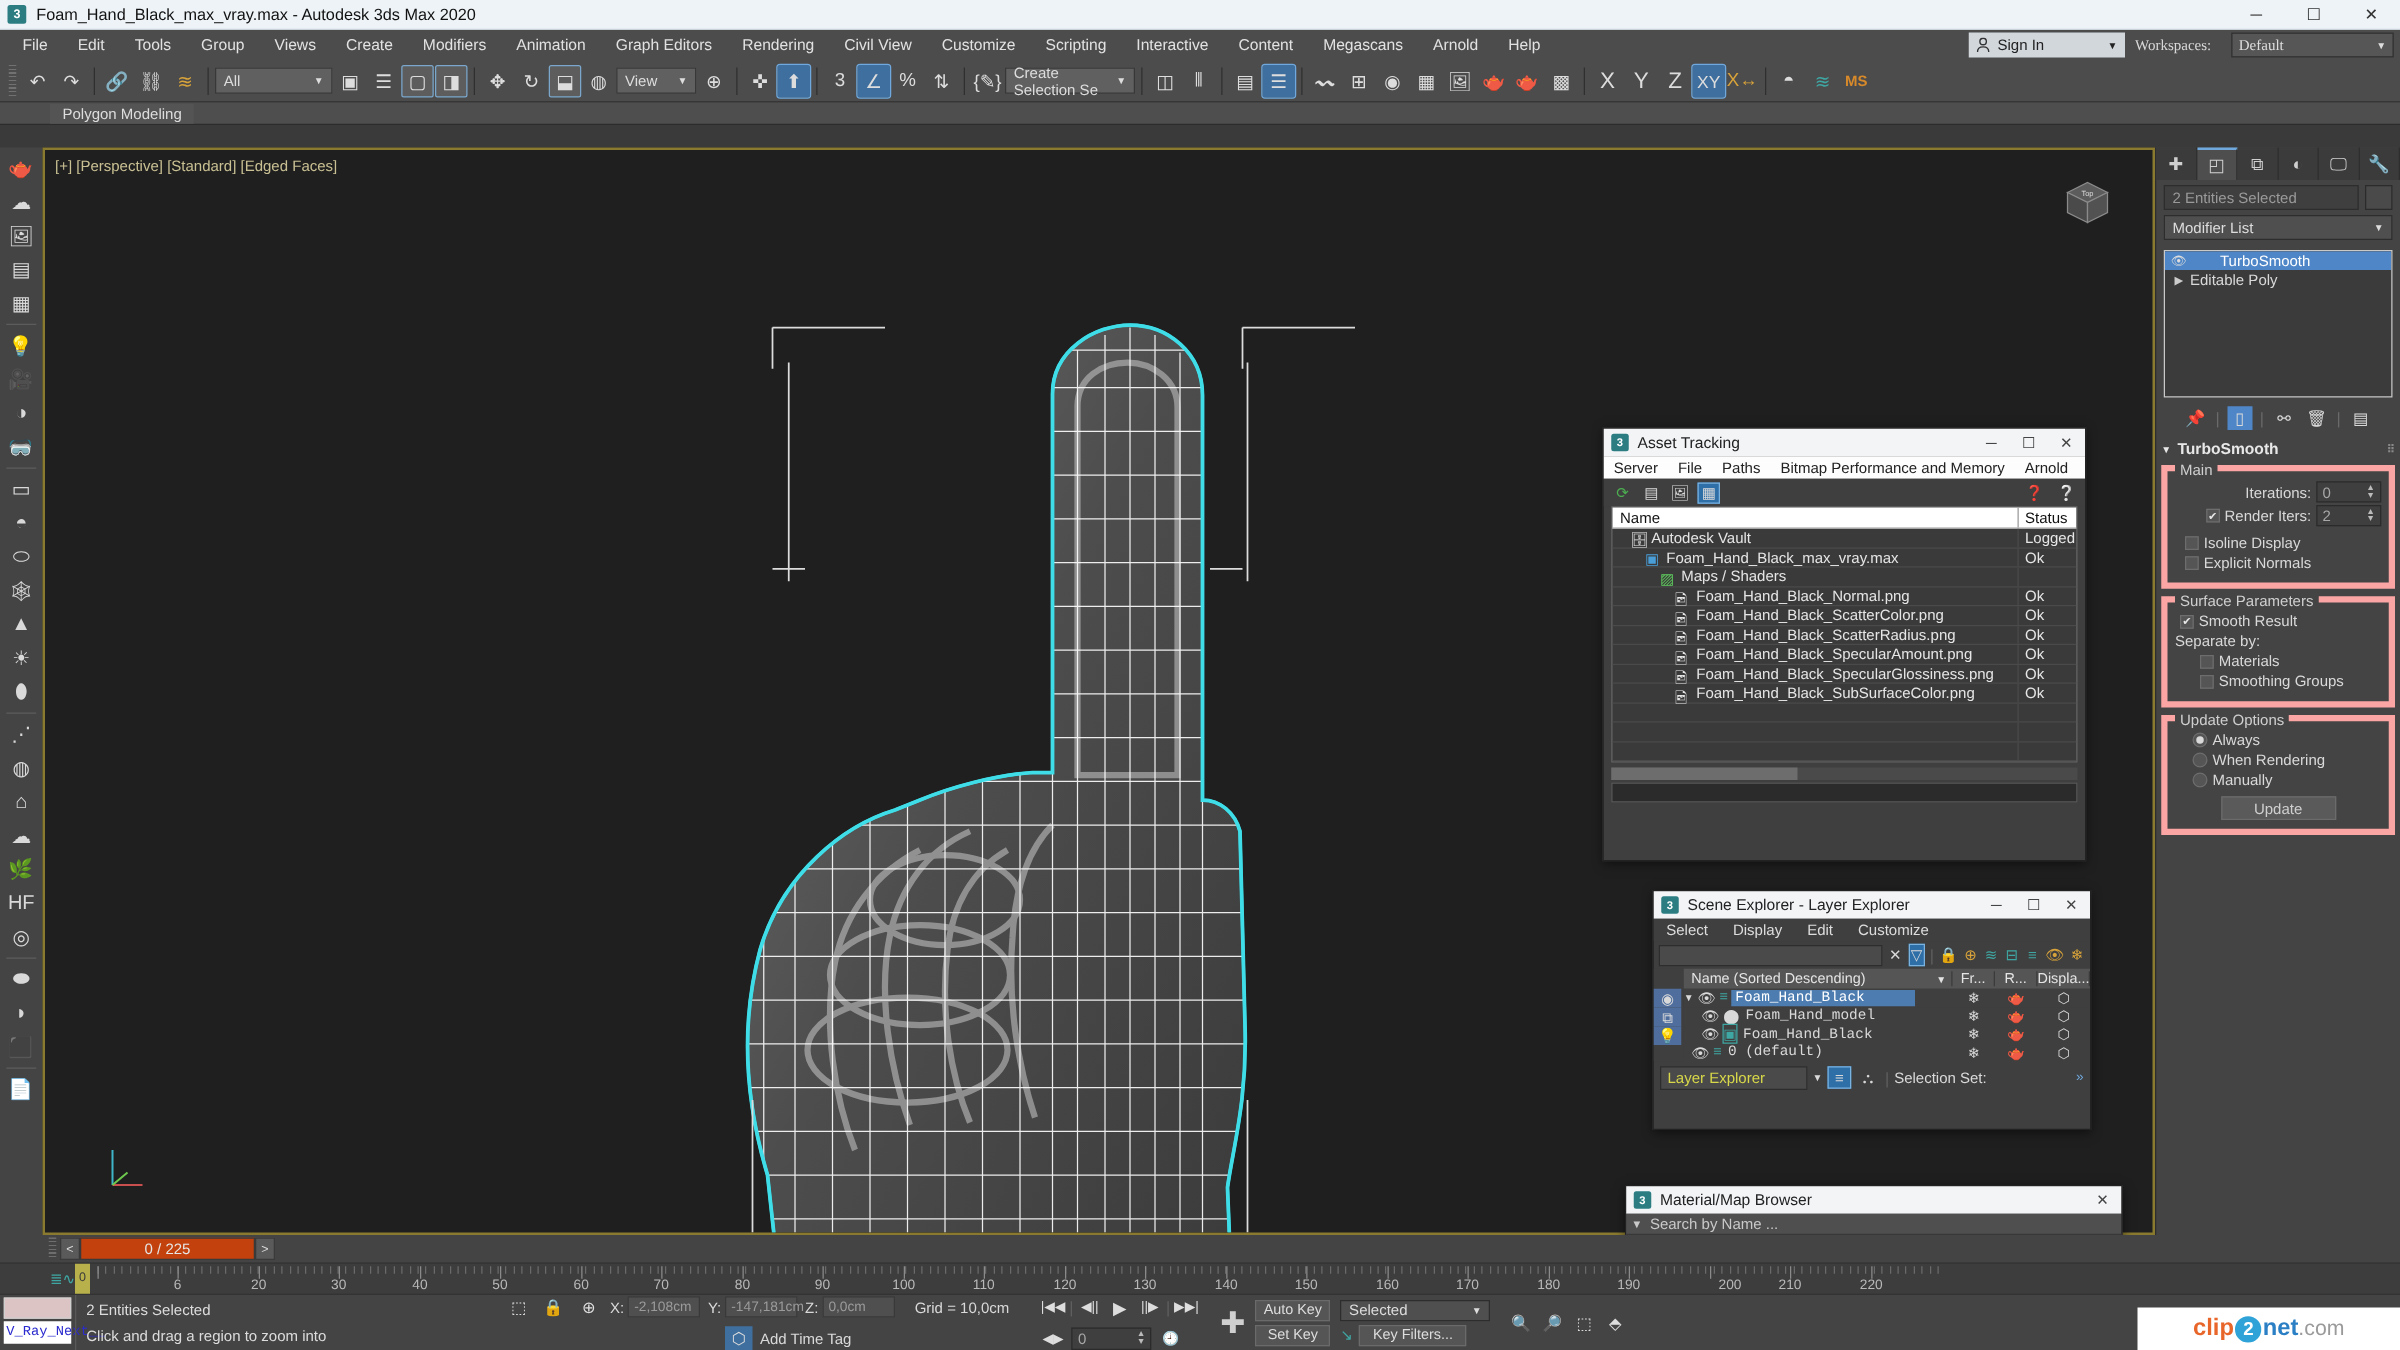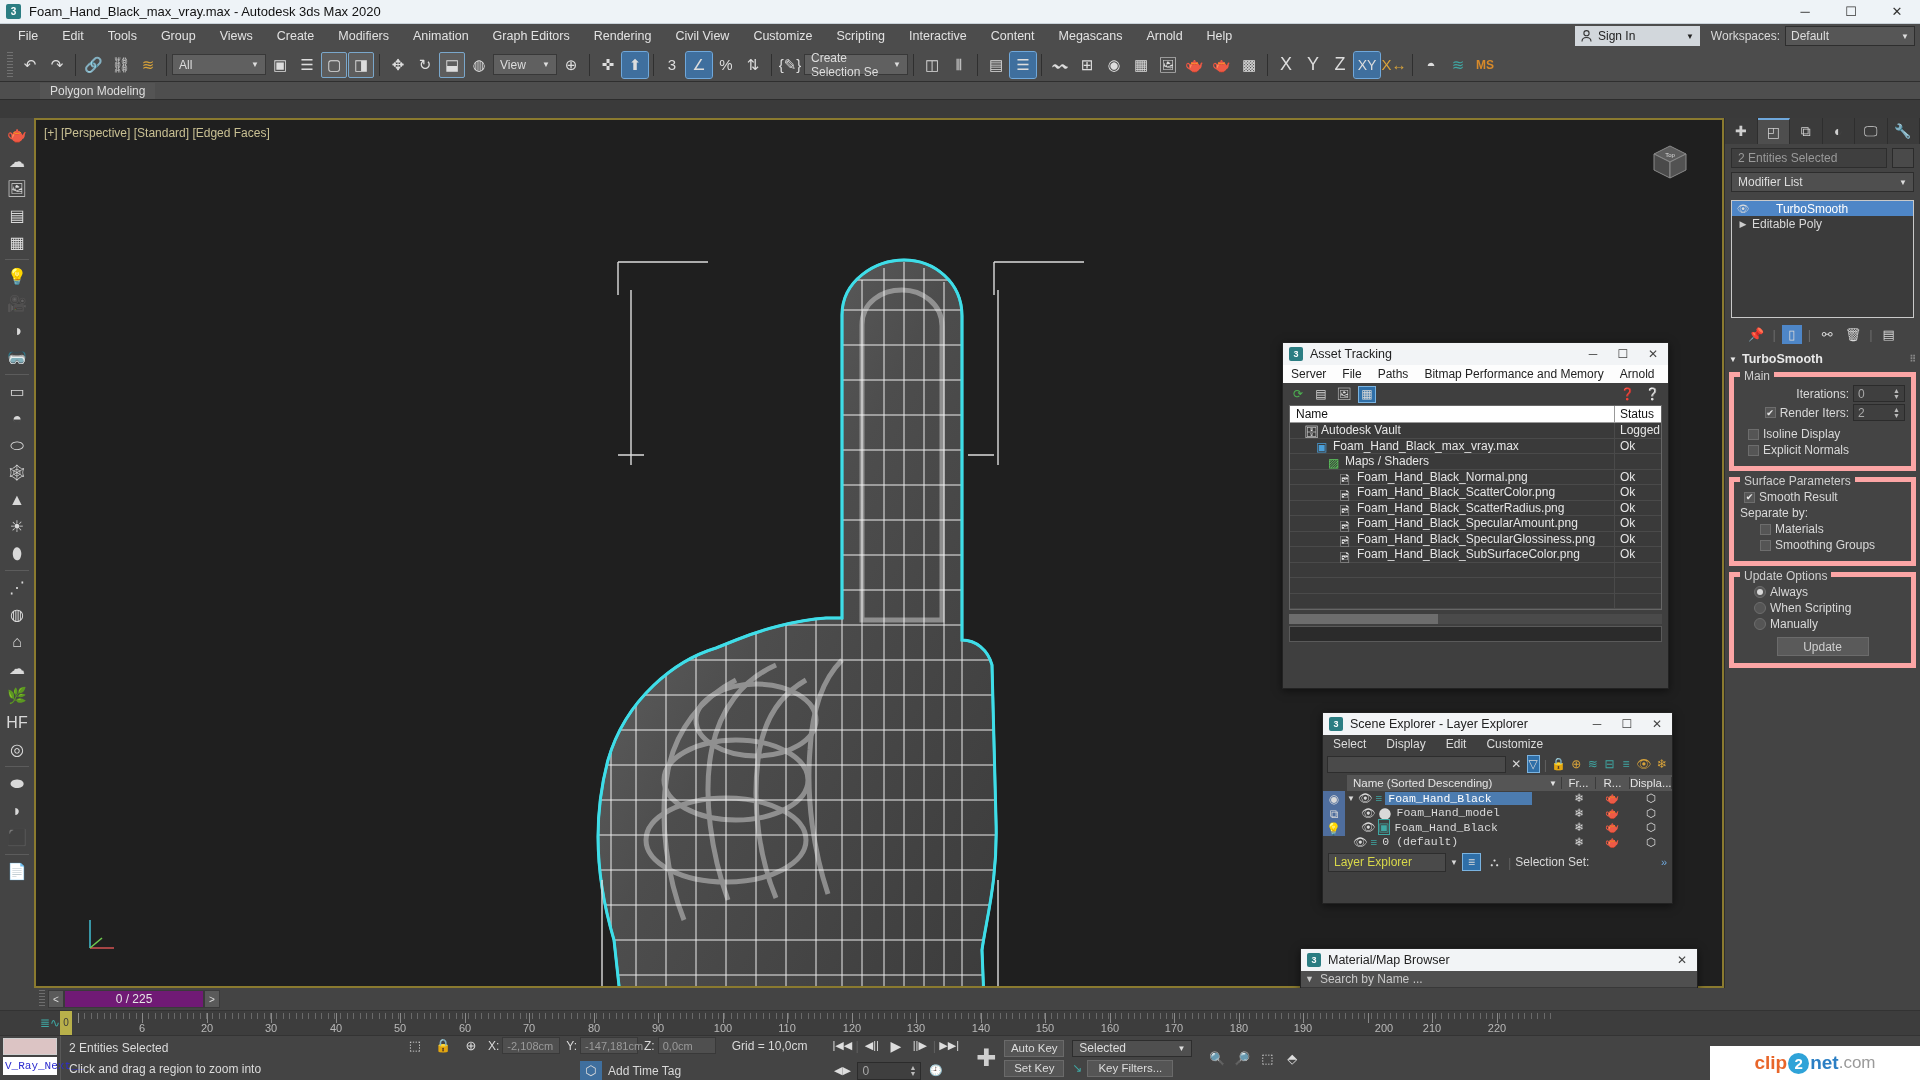--- a/index.html
+++ b/index.html
@@ -15,21 +15,21 @@
   .tb-title { font-size:13px; }
   .tb-btns { margin-left:auto; display:flex; height:24px; }
   .tb-btn { width:46px; height:24px; display:flex; align-items:center; justify-content:center; font-size:13px; color:#333; }
 
   
   .menubar { height:24px; background:#4c4c4c; display:flex; align-items:center; padding-left:6px; position:relative; }
   .menu-item { padding:0 12px; height:24px; line-height:24px; font-size:12.5px; color:#e2e2e2; white-space:nowrap; }
   .signin { position:absolute; right:220px; top:2px; height:20px; width:125px; background:#d2d7dc; color:#222;
     display:flex; align-items:center; font-size:12px; padding:0 6px; }
   .signin .caret { margin-left:auto; font-size:8px; }
-  .ws { position:absolute; right:5px; top:2px; height:20px; display:flex; align-items:center; font-size:12px; gap:5px;}
+  .ws { position:absolute; right:5px; top:2px; height:20px; display:flex; align-items:center; font-size:12px; gap:16px;font-family:Liberation Serif, serif;}
   .ws-sel { width:130px; height:20px; background:#565656; border:1px solid #2e2e2e; display:flex; align-items:center;
     padding:0 5px; font-size:12px; color:#ddd; }
   .ws-sel .caret { margin-left:auto; font-size:8px; }
 
   
   .maintoolbar { height:34px; background:#4c4c4c; display:flex; align-items:center; gap:1px; padding-left:4px;
     border-bottom:1px solid #2f2f2f; }
   .grip { width:6px; height:26px; background:repeating-linear-gradient(to bottom,#8a8a8a 0 1px,transparent 1px 3px);
     margin:0 3px; opacity:.6; }
   .tbtn { width:26px; height:26px; display:flex; align-items:center; justify-content:center; border-radius:2px;
@@ -162,21 +162,21 @@
   .mb-item { height:18px; background:#2e2e2e; border:1px solid #cfcfcf; margin:2px 4px; display:flex;
     align-items:center; font-size:12px; color:#e6e6e6; padding-left:3px; gap:5px; }
   .mb-sw { width:12px; height:12px; background:
      repeating-conic-gradient(#777 0 25%, #3a3a3a 0 50%) 0 0/6px 6px; border:1px solid #000; }
 
   
   .bottom { position:absolute; left:0; bottom:0; width:1920px; height:92px; background:#444; }
   .timeslider { height:22px; display:flex; align-items:center; padding-left:36px; gap:0; }
   .ts-prev,.ts-next { width:16px; height:18px; background:#5a5a5a; border:1px solid #3a3a3a; display:flex;
     align-items:center; justify-content:center; font-size:10px; color:#ddd; }
-  .ts-field { width:140px; height:18px; background:#701a75; border:1px solid #3a3a3a; display:flex;
+  .ts-field { width:140px; height:18px; background:#c2410c; border:1px solid #3a3a3a; display:flex;
     align-items:center; justify-content:center; font-size:12px; color:#e6e6e6; }
   .trackbar { height:26px; background:#3d3d3d; position:relative; border-top:1px solid #333; border-bottom:1px solid #333; }
   .tb-tick { position:absolute; top:2px; width:1px; height:6px; background:#6a6a6a; }
   .tb-tickL { position:absolute; top:2px; width:1px; height:10px; background:#8a8a8a; }
   .tb-num { position:absolute; top:11px; font-size:11px; color:#b9b9b9; transform:translateX(-50%); }
   .tb-cursor { position:absolute; left:60px; top:0; width:12px; height:24px; background:#b8b04a; }
   .tb-cursor span{ font-size:10px; color:#3a3a3a; display:block; text-align:center; line-height:24px;}
   .statusbar { height:44px; display:flex; align-items:stretch; }
   .sb-mat { width:60px; display:flex; flex-direction:column; padding:2px 3px; gap:2px;}
   .sb-mat .sw { height:17px; background:#dcc4c4; border:1px solid #cfcfcf; }
@@ -557,21 +557,21 @@
       </div>
 
       <div class="grp">
         <div class="grp-title">Update Options</div>
         <div class="frow" style="padding-left:14px">
           <span class="rad on"></span>
           <span>Always</span>
         </div>
         <div class="frow" style="padding-left:14px">
           <span class="rad"></span>
-          <span>When Scripting</span>
+          <span>When Rendering</span>
         </div>
         <div class="frow" style="padding-left:14px">
           <span class="rad"></span>
           <span>Manually</span>
         </div>
         <div class="ubtn">Update</div>
       </div>
     </div>
 
     <div class="win" style="left:1282px; top:224px; width:387px; height:347px;">

